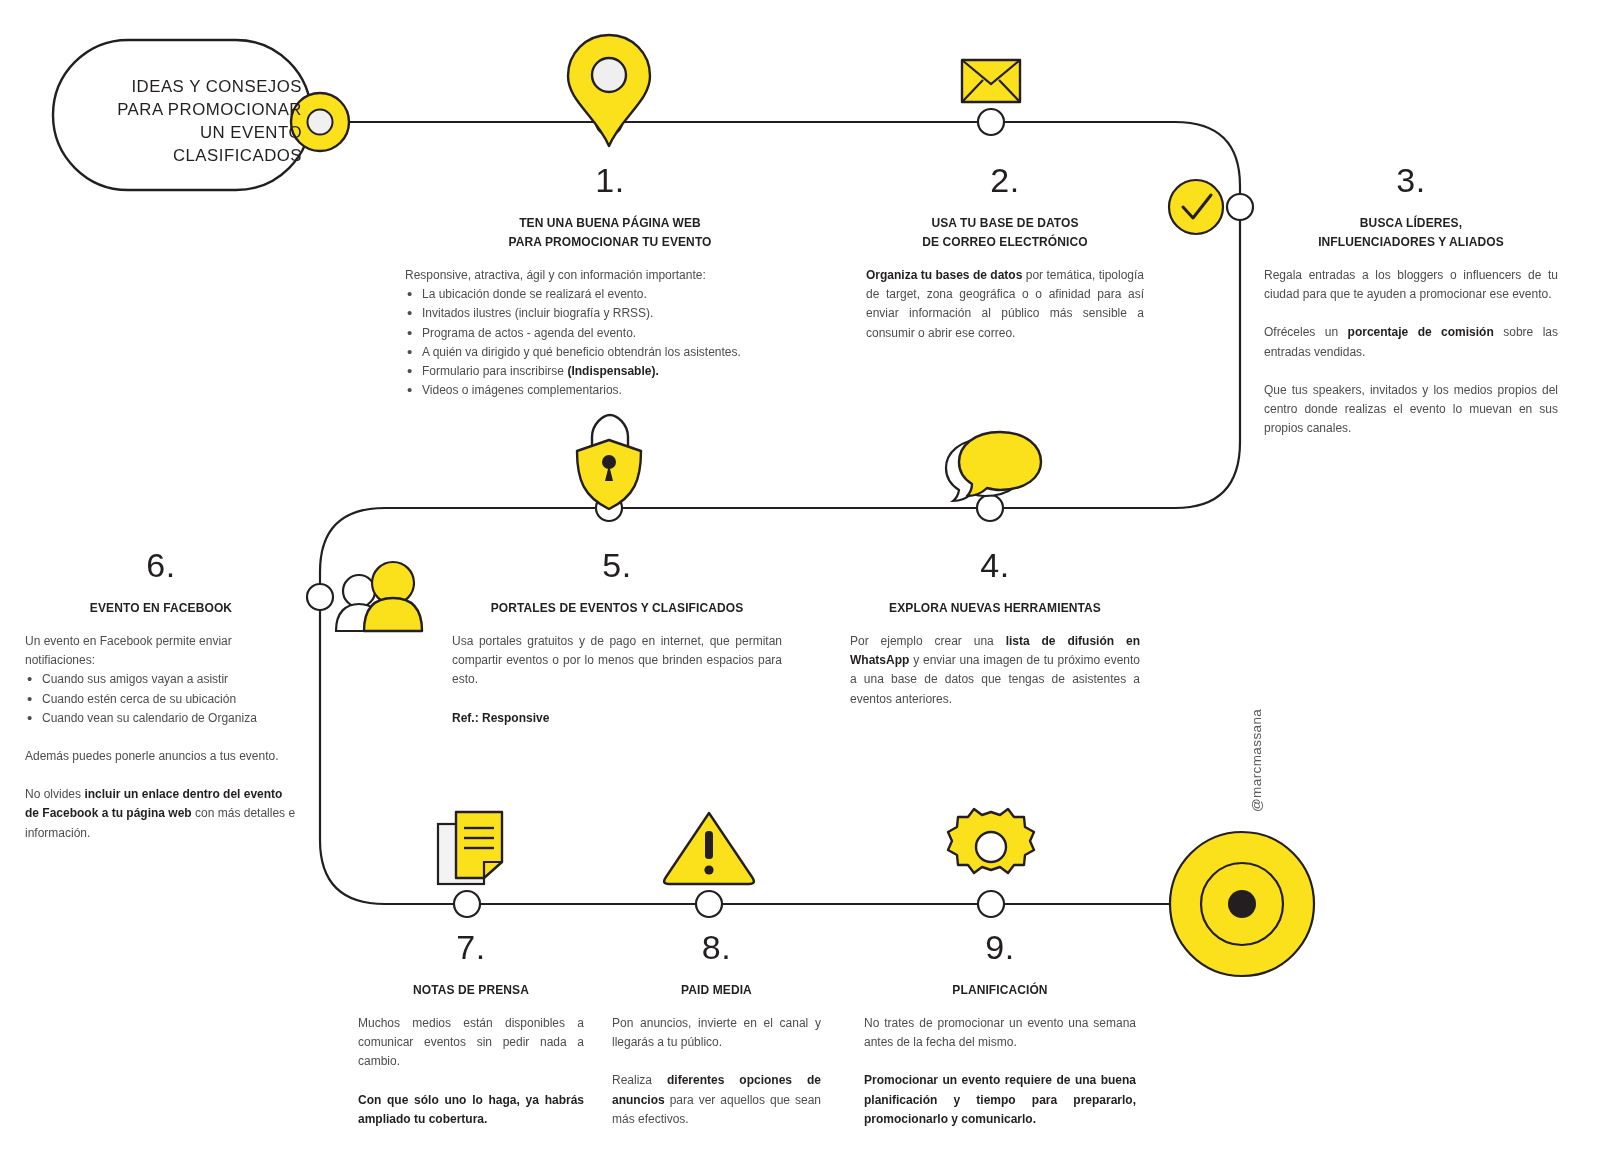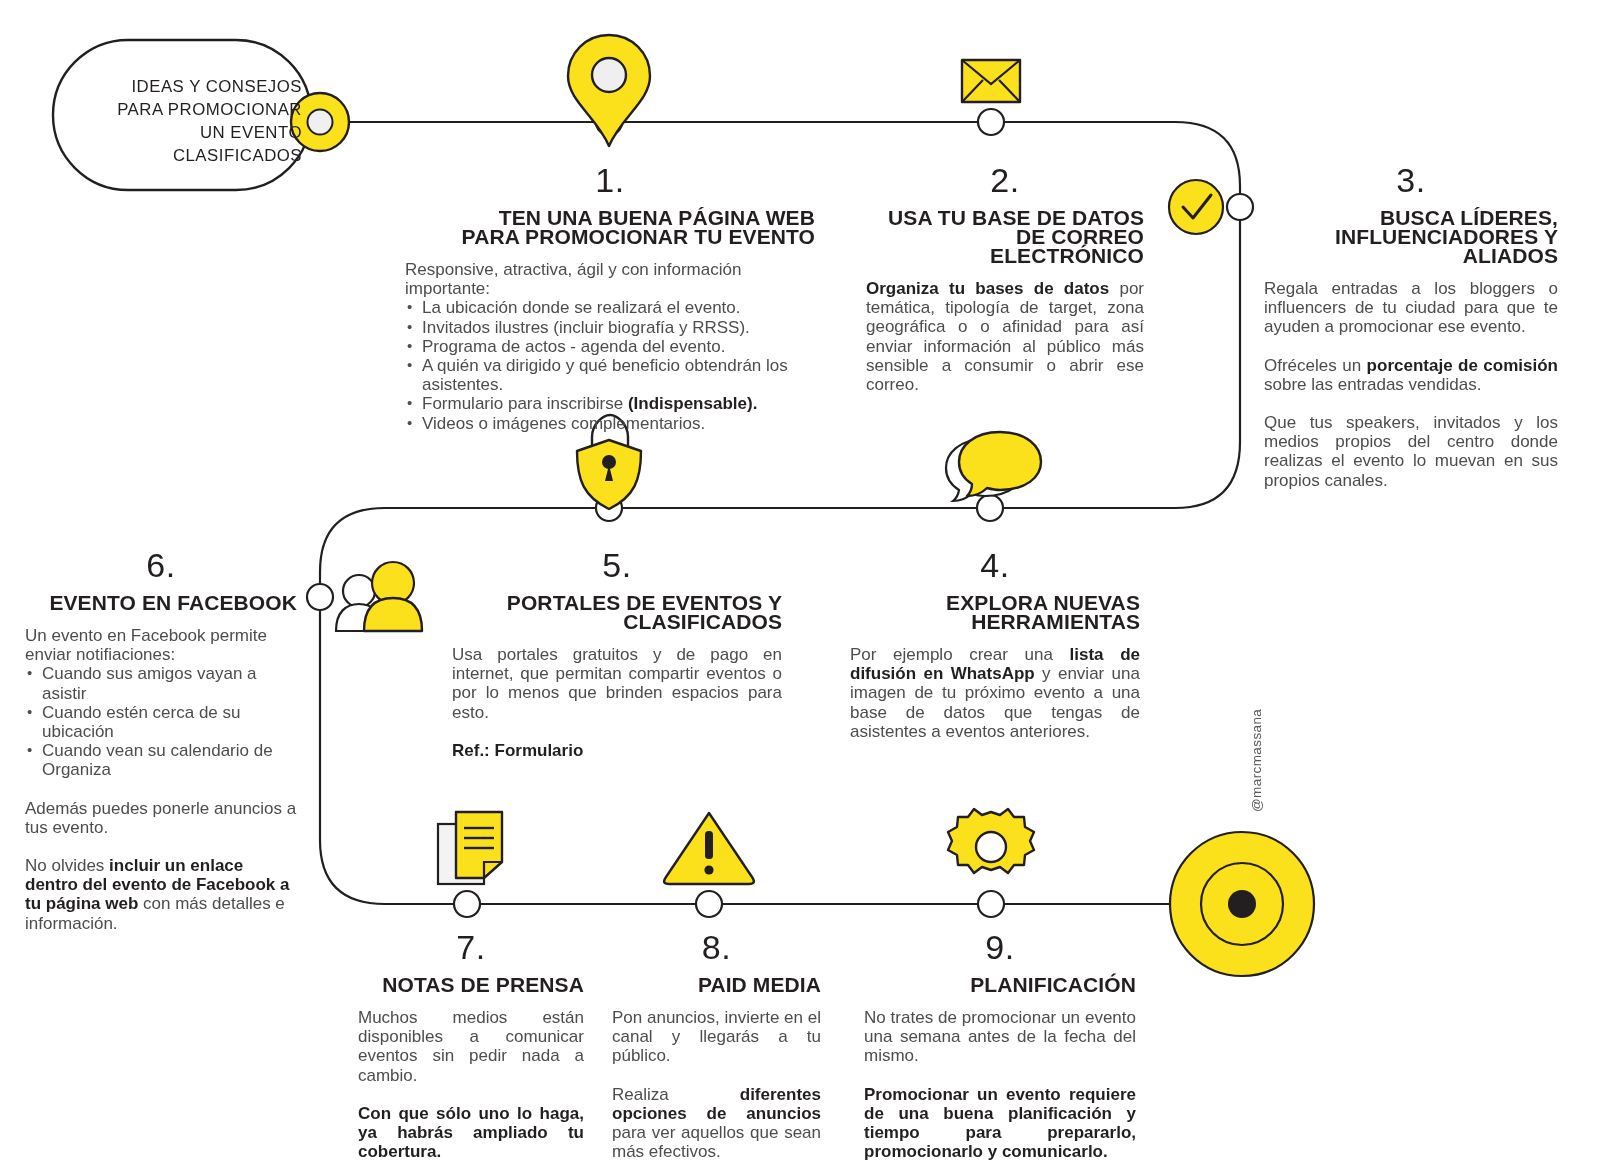--- a/index.html
+++ b/index.html
@@ -17,29 +17,29 @@
     font-family:"Liberation Sans",sans-serif;
     font-weight:300;
     font-size:34px;
     color:#231f20;
     text-align:center;
     line-height:1;
     letter-spacing:.5px;
   }
   .head{
     font-weight:bold;
-    font-size:21px;
+    font-size:12px;
     line-height:19px;
-    text-align:right;
+    text-align:center;
     color:#231f20;
-    margin-top:11px;
+    margin-top:17px;
     letter-spacing:.1px;
   }
   .body{
-    font-size:17px;
+    font-size:12px;
     line-height:19.2px;
     color:#4d4d4f;
     margin-top:14px;
   }
   .body p{margin:0 0 19px 0;}
   .body p:last-child{margin-bottom:0;}
   .body b{color:#231f20;font-weight:bold;}
   .just{text-align:justify;}
   .ul{list-style:none;margin:0;padding:0;}
   .ul li{position:relative;padding-left:17px;}
@@ -248,21 +248,21 @@
 </div>
 
 <div class="ghost" style="left:575px;top:543px;width:94px;height:94px;"></div>
 <div class="block" style="left:452px;top:548px;width:330px;">
   <div class="num">5.</div>
   <div class="head">
     <div>PORTALES DE EVENTOS Y CLASIFICADOS</div>
   </div>
   <div class="body just">
     <p>Usa portales gratuitos y de pago en internet, que permitan compartir eventos o por lo menos que brinden espacios para esto.</p>
-    <p><b>Ref.: Formulario</b></p>
+    <p><b>Ref.: Responsive</b></p>
   </div>
 </div>
 
 <div class="ghost" style="left:952px;top:543px;width:94px;height:94px;"></div>
 <div class="block" style="left:850px;top:548px;width:290px;">
   <div class="num">4.</div>
   <div class="head">
     <div>EXPLORA NUEVAS HERRAMIENTAS</div>
   </div>
   <div class="body just">

